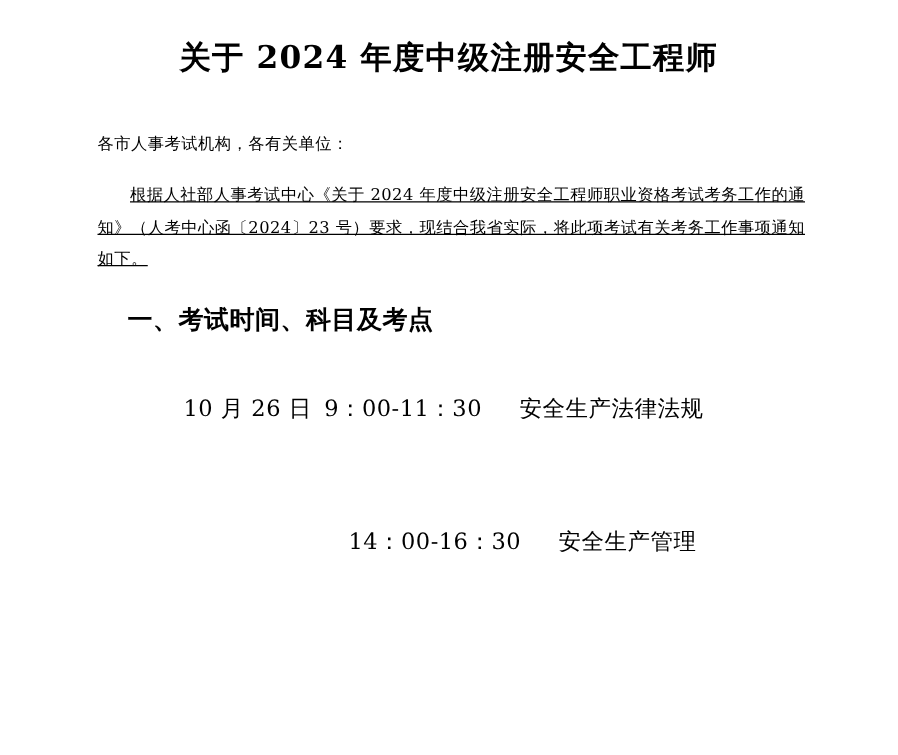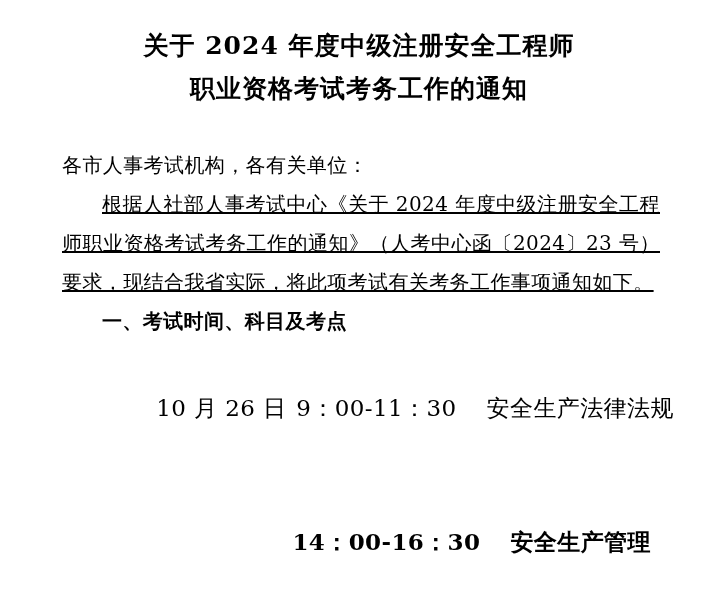--- a/index.html
+++ b/index.html
@@ -30,66 +30,64 @@
     font-weight: bold;
     line-height: 1.72;
     letter-spacing: 1px;
     font-family: "DejaVu Serif", "Liberation Serif", serif;
   }
   .body-block {
     padding: 0 58px 0 62px;
     margin-top: 36px;
   }
   p.para {
-    margin: 0;
-    font-size: 20px;
+    margin: 16px;
+    font-size: 13px;
     line-height: 1.95;
     text-align: justify;
     text-justify: inter-ideograph;
     letter-spacing: 0.4px;
   }
   p.indent2 {
     text-indent: 2em;
     text-decoration: underline;
   }
   .section-heading {
     margin: 0;
     font-size: 20px;
     font-weight: bold;
     line-height: 1.95;
     text-indent: 2em;
     letter-spacing: 0.4px;
   }
   .sched-line {
-    font-size: 23px;
+    font-size: 18px;
     line-height: 1.95;
     letter-spacing: 0.4px;
     white-space: pre;
     padding-left: 48px;
   }
   .sched-line .col-time {
     display: inline-block;
   }
   .sched-line .col-subject {
     display: inline-block;
     padding-left: 30px;
   }
   .sched-line.center-time {
     padding-left: 180px;
-    font-weight: bold;
   }
 </style>
 </head>
 <body>
 
 <div class="page">
 
   <div class="title-block">
     <div class="title-line">关于 2024 年度中级注册安全工程师</div>
-    <div class="title-line">职业资格考试考务工作的通知</div>
   </div>
 
   <div class="body-block">
 
     <p class="para">各市人事考试机构，各有关单位：</p>
 
     <p class="para indent2">根据人社部人事考试中心《关于 2024 年度中级注册安全工程师职业资格考试考务工作的通知》（人考中心函〔2024〕23 号）要求，现结合我省实际，将此项考试有关考务工作事项通知如下。</p>
 
     <p class="section-heading">一、考试时间、科目及考点</p>
 

